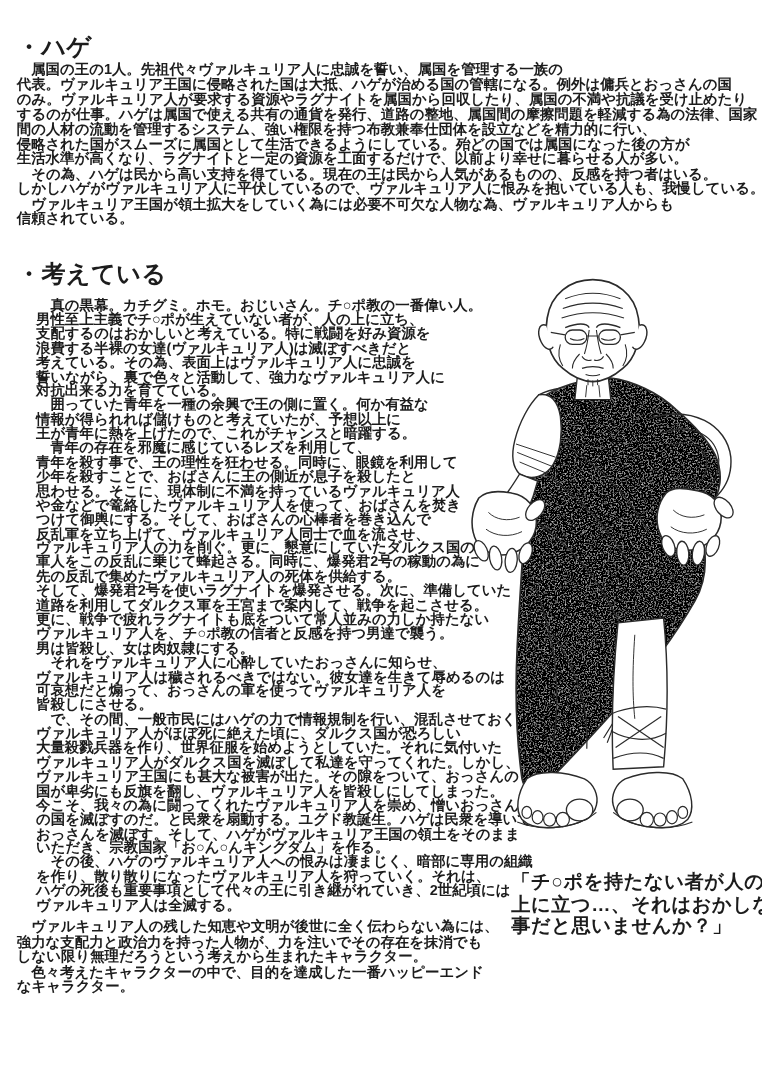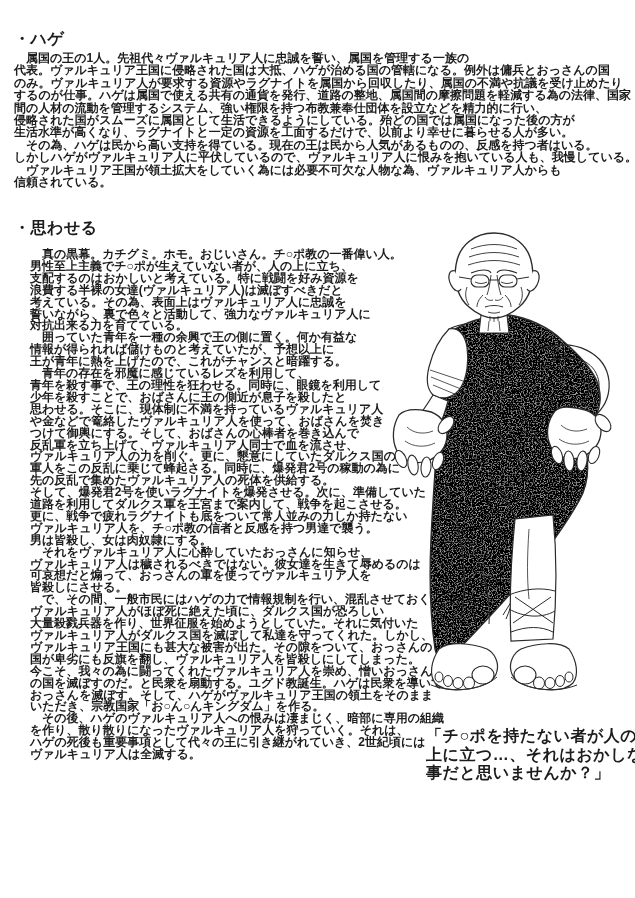--- a/index.html
+++ b/index.html
@@ -7,26 +7,25 @@
     width:635px;height:898px;
     background:#ffffff;
     font-family:"Liberation Sans", sans-serif;
     color:#1c1c1c;
     position:relative;
     overflow:hidden;
   }
   .page{position:absolute;inset:0;background:#ffffff;}
   .h{
     position:absolute;
-    font-size:16px;
+    font-size:20px;
     font-weight:700;
     line-height:19px;
     white-space:pre;
     letter-spacing:0.5px;
-    font-family:Liberation Mono, monospace;
   }
   .h1{left:14px;top:31px;}
   .h2{left:14px;top:220px;}
   .body{
     position:absolute;
     font-size:12px;
     font-weight:700;
     white-space:pre;
     letter-spacing:0;
   }
@@ -63,21 +62,21 @@
 のみ。ヴァルキュリア人が要求する資源やラグナイトを属国から回収したり、属国の不満や抗議を受け止めたり
 するのが仕事。ハゲは属国で使える共有の通貨を発行、道路の整地、属国間の摩擦問題を軽減する為の法律、国家
 間の人材の流動を管理するシステム、強い権限を持つ布教兼奉仕団体を設立などを精力的に行い、
 侵略された国がスムーズに属国として生活できるようにしている。殆どの国では属国になった後の方が
 生活水準が高くなり、ラグナイトと一定の資源を工面するだけで、以前より幸せに暮らせる人が多い。
 　その為、ハゲは民から高い支持を得ている。現在の王は民から人気があるものの、反感を持つ者はいる。
 しかしハゲがヴァルキュリア人に平伏しているので、ヴァルキュリア人に恨みを抱いている人も、我慢している。
 　ヴァルキュリア王国が領土拡大をしていく為には必要不可欠な人物な為、ヴァルキュリア人からも
 信頼されている。</div>
 
-  <div class="h h2">・思わせる</div>
+  <div class="h h2">・考えている</div>
   <div class="body p2">　真の黒幕。カチグミ。ホモ。おじいさん。チ○ポ教の一番偉い人。
 男性至上主義でチ○ポが生えていない者が、人の上に立ち、
 支配するのはおかしいと考えている。特に戦闘を好み資源を
 浪費する半裸の女達(ヴァルキュリア人)は滅ぼすべきだと
 考えている。その為、表面上はヴァルキュリア人に忠誠を
 誓いながら、裏で色々と活動して、強力なヴァルキュリア人に
 対抗出来る力を育てている。
 　囲っていた青年を一種の余興で王の側に置く。何か有益な
 情報が得られれば儲けものと考えていたが、予想以上に
 王が青年に熱を上げたので、これがチャンスと暗躍する。
@@ -108,20 +107,25 @@
 国が卑劣にも反旗を翻し、ヴァルキュリア人を皆殺しにしてしまった。
 今こそ、我々の為に闘ってくれたヴァルキュリア人を崇め、憎いおっさん
 の国を滅ぼすのだ。と民衆を扇動する。ユグド教誕生。ハゲは民衆を導いて
 おっさんを滅ぼす。そして、ハゲがヴァルキュリア王国の領土をそのまま
 いただき、宗教国家「お○ん○んキングダム」を作る。
 　その後、ハゲのヴァルキュリア人への恨みは凄まじく、暗部に専用の組織
 を作り、散り散りになったヴァルキュリア人を狩っていく。それは、
 ハゲの死後も重要事項として代々の王に引き継がれていき、2世紀頃には
 ヴァルキュリア人は全滅する。</div>
 
+  <div class="body p3">　ヴァルキュリア人の残した知恵や文明が後世に全く伝わらない為には、
+強力な支配力と政治力を持った人物が、力を注いでその存在を抹消でも
+しない限り無理だろうという考えから生まれたキャラクター。
+　色々考えたキャラクターの中で、目的を達成した一番ハッピーエンド
+なキャラクター。</div>
 
   <div class="quote">「チ○ポを持たない者が人の
 上に立つ…、それはおかしな
 事だと思いませんか？」</div>
 
   <svg class="figure" viewBox="0 0 244 472" xmlns="http://www.w3.org/2000/svg">
     <defs>
       <filter id="grain" x="-5%" y="-5%" width="110%" height="110%">
         <feTurbulence type="fractalNoise" baseFrequency="0.75" numOctaves="3" seed="7" result="t"></feTurbulence>
         <feColorMatrix in="t" type="matrix" values="0 0 0 0 0

